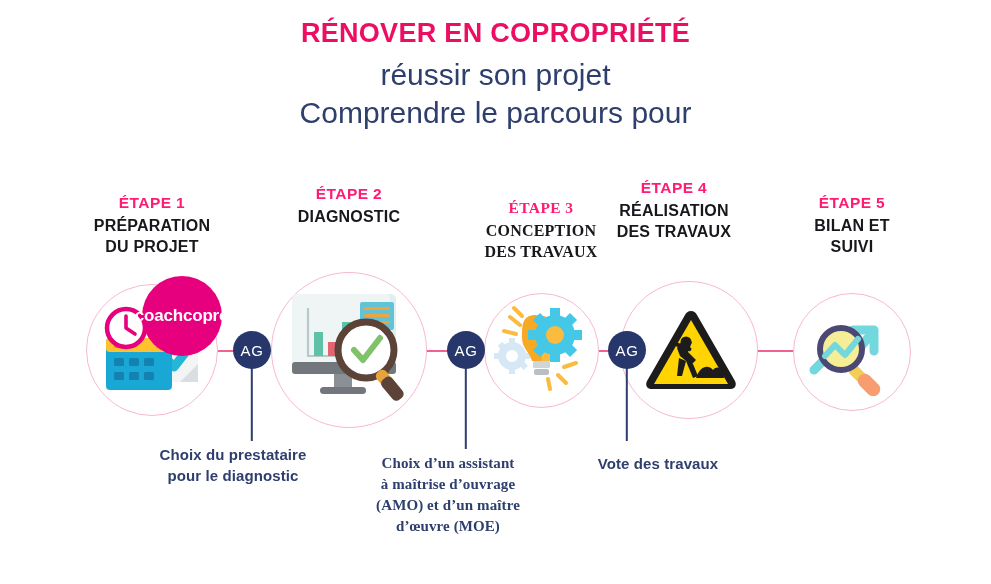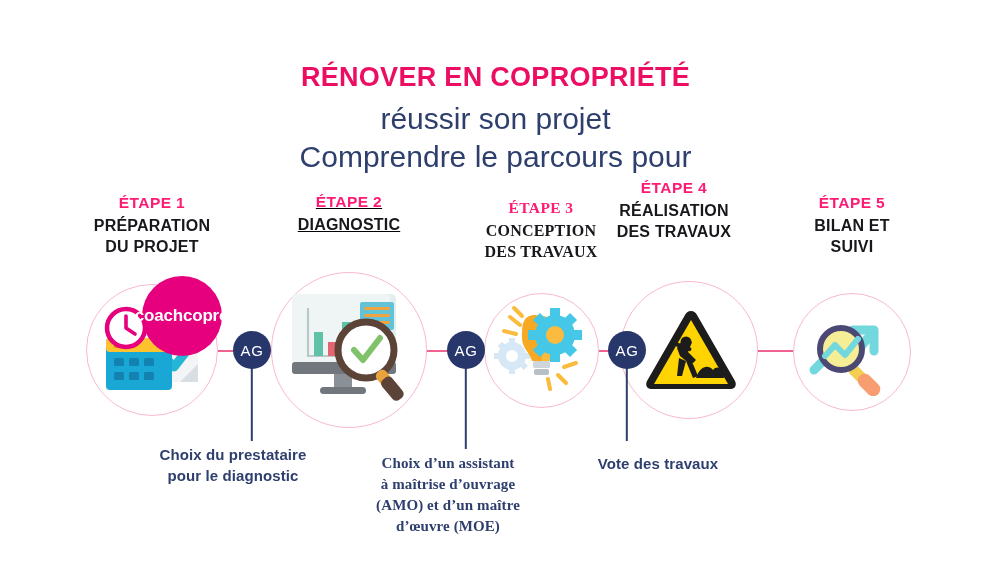--- a/index.html
+++ b/index.html
@@ -16,21 +16,20 @@
     -webkit-font-smoothing: antialiased;
   }
 
   
   #header {
     position: absolute;
     left: 0;
     top: 16px;
     width: 991px;
     text-align: center;
-    margin-top: 44px;
   }
   #title-main {
     font-size: 27px;
     font-weight: bold;
     color: #ec0e63;
     letter-spacing: 0.3px;
     line-height: 34px;
     margin: 0;
   }
   #title-sub {
@@ -211,21 +210,21 @@
   <div class="ag-group" style="left:233px; top:331px; width:38px; height:110px;">
     <div class="ag-stem" style="top:36px; height:74px;"></div>
     <div class="ag-badge">AG</div>
   </div>
   <div class="ag-note" style="left:100px; top:444px; width:266px;">
     <div>Choix du prestataire</div>
     <div>pour le diagnostic</div>
   </div>
 
   <div class="step-circle" style="left:271px; top:272px; width:156px; height:156px;"></div>
-  <div class="step-label" style="left:249px; top:192px; width:200px;text-decoration:underline;">
+  <div class="step-label" style="left:249px; top:184px; width:200px;">
     <div class="step-num">ÉTAPE 2</div>
     <div class="step-title">
       <div>DIAGNOSTIC</div>
     </div>
   </div>
   <div class="icon-wrap" style="left:286px; top:288px; width:128px; height:118px;">
     <svg width="128" height="118" viewBox="0 0 128 118">
 
       <rect x="6" y="6" width="104" height="74" rx="5" fill="#e3efee"></rect>
       <rect x="6" y="6" width="98" height="74" rx="5" fill="#eef5f4"></rect>

